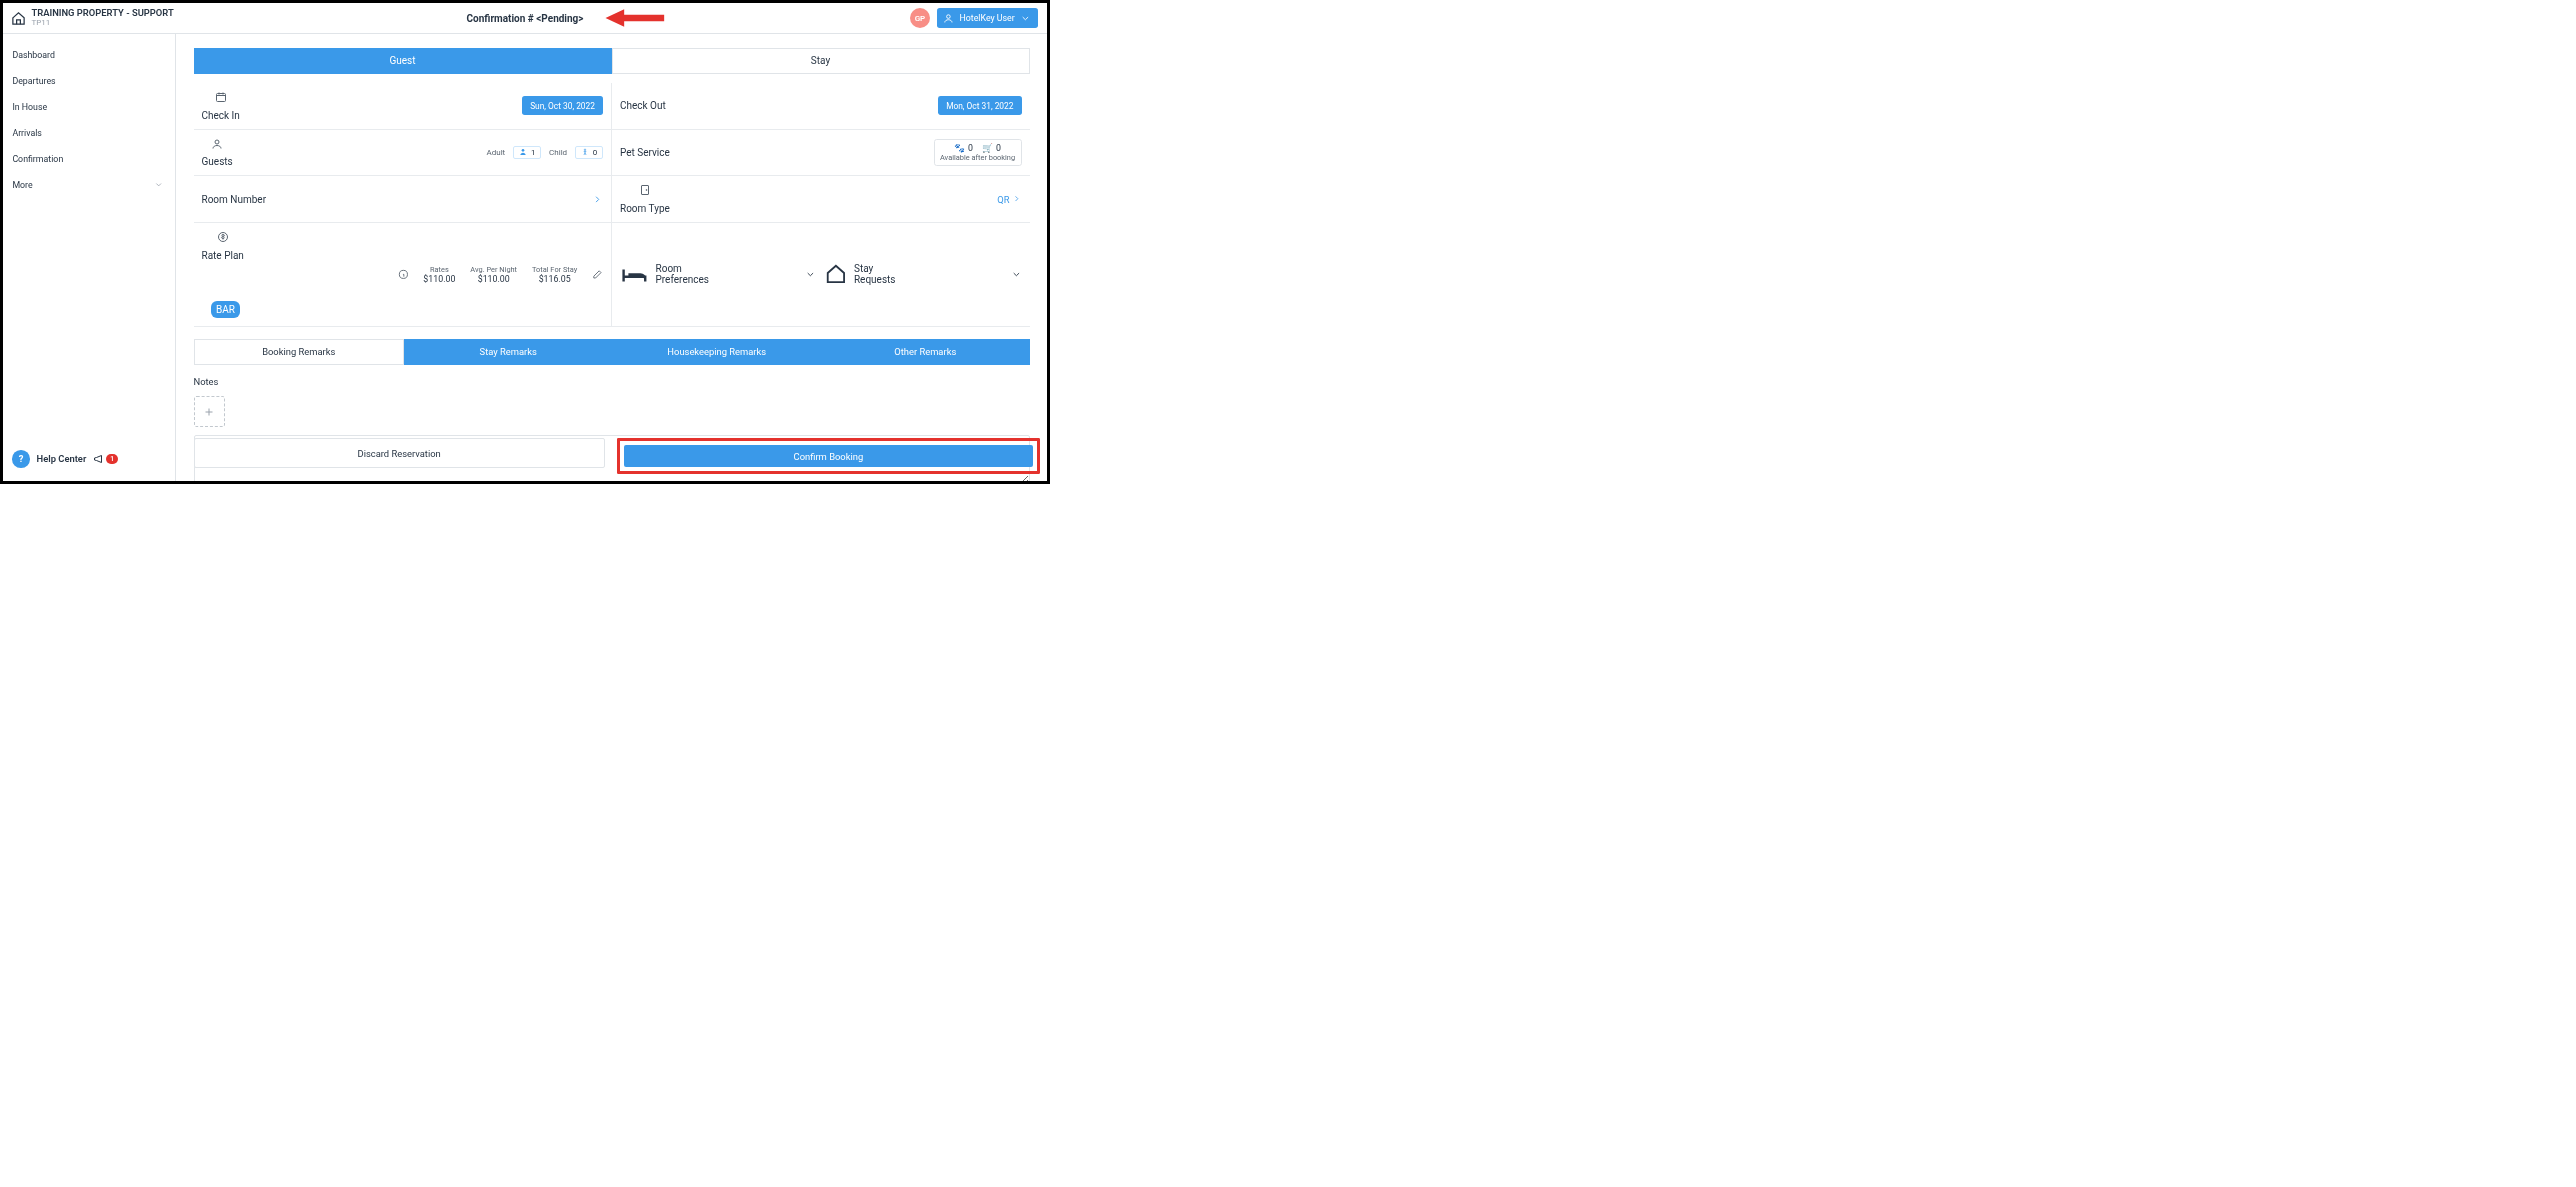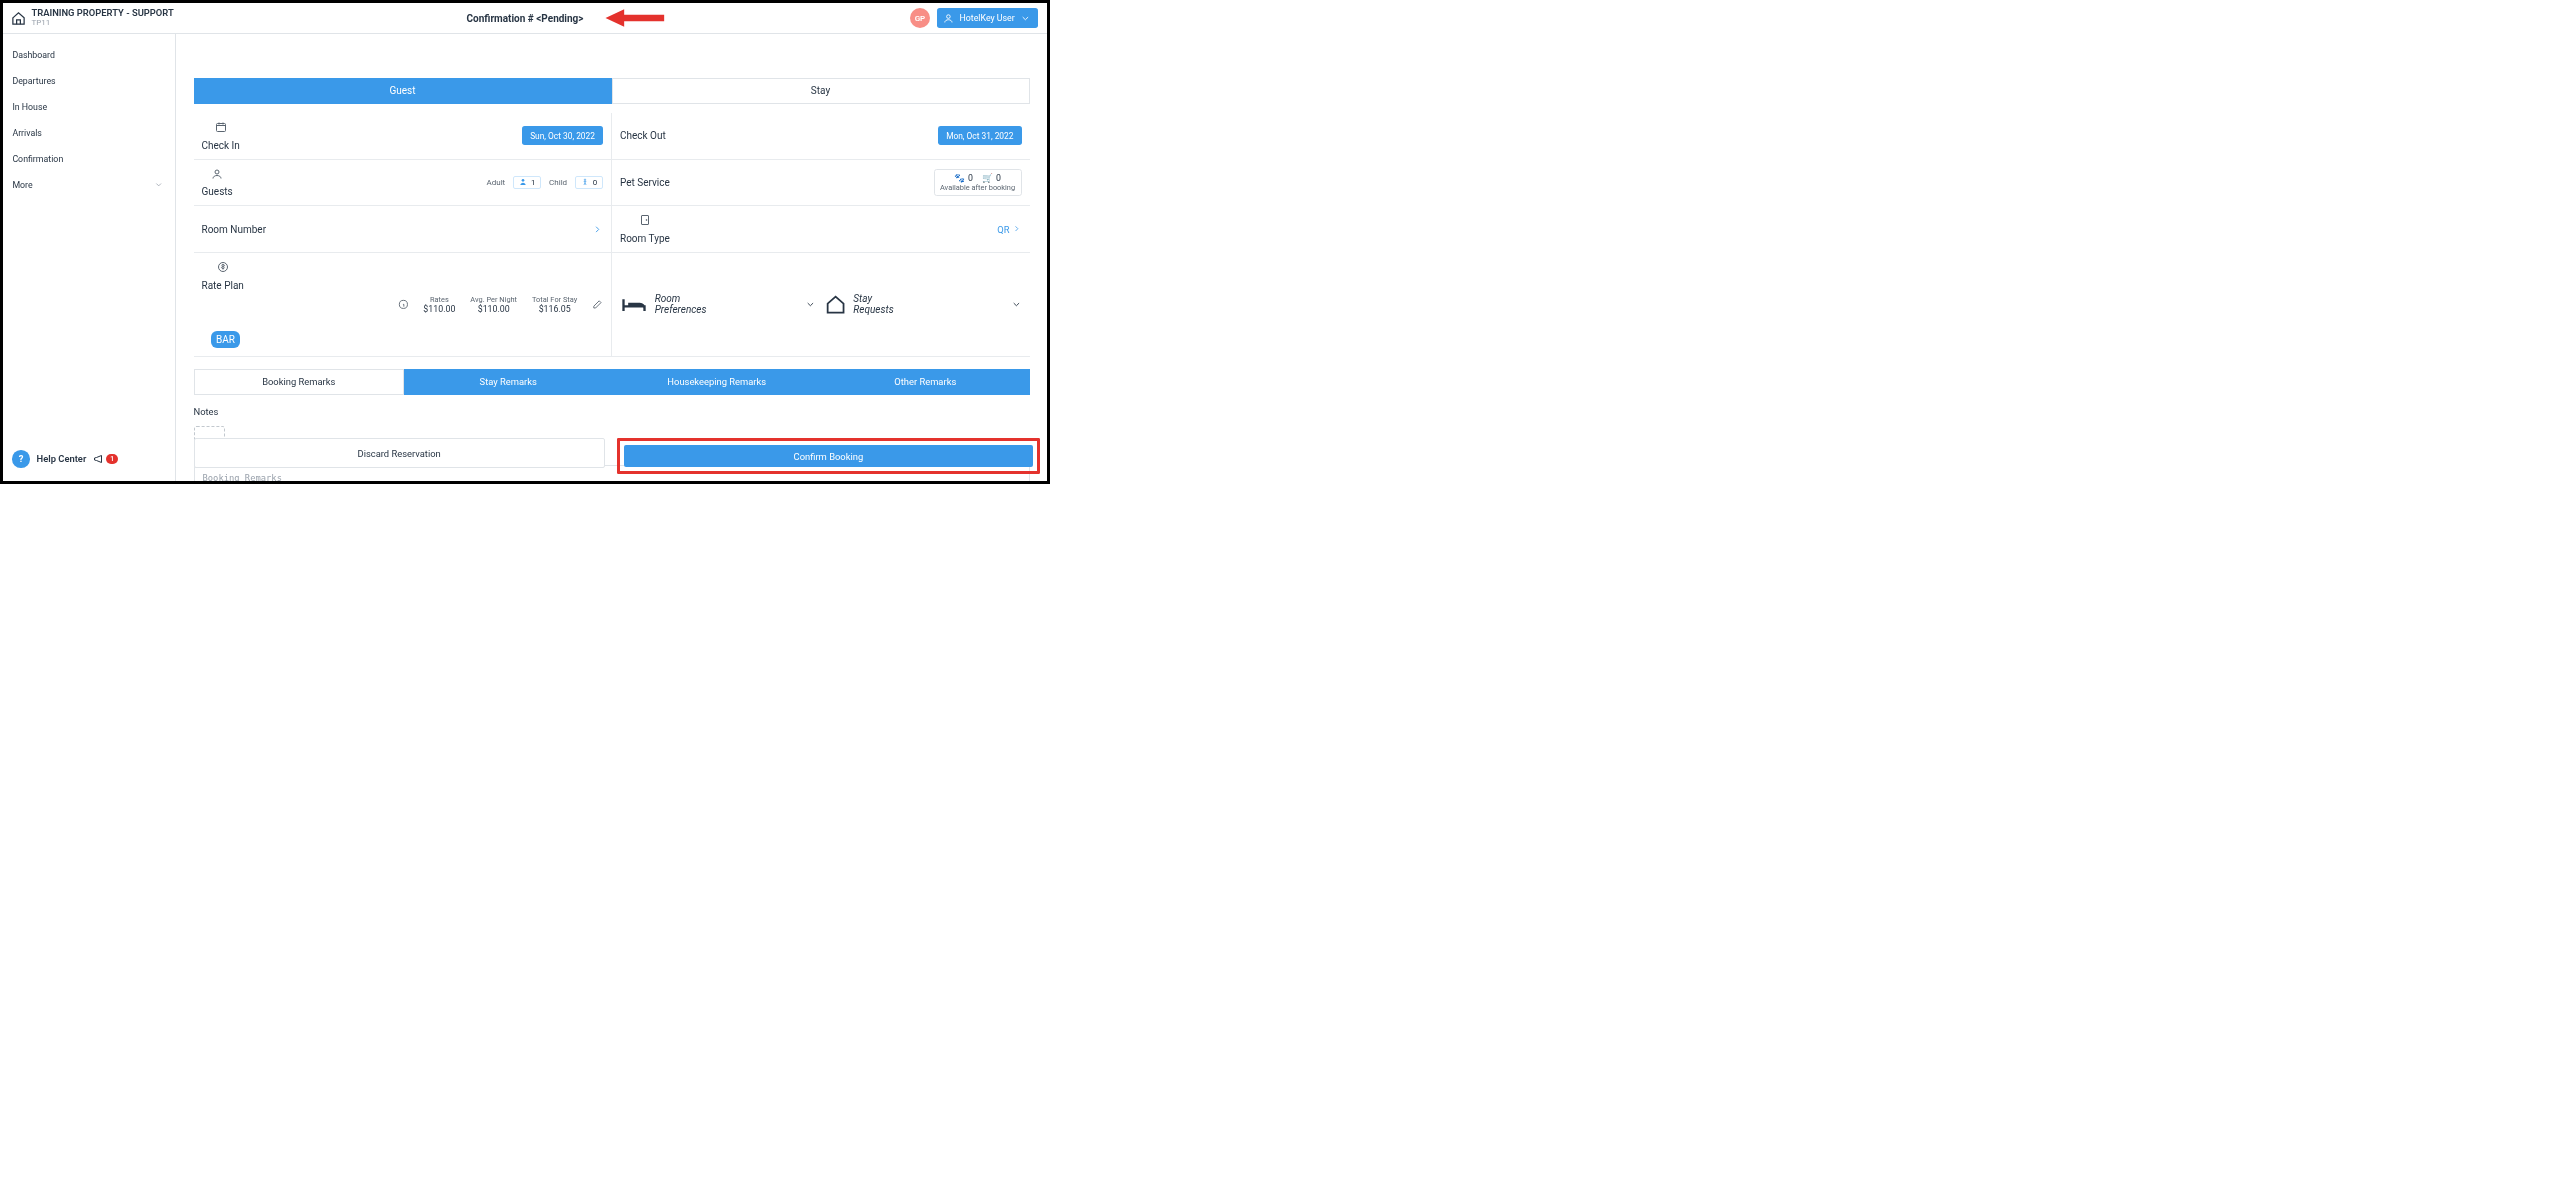--- a/index.html
+++ b/index.html
@@ -70,21 +70,21 @@
   }
   .badge-1 {
     background:#e4322d; color:#fff; border-radius:5.4px; font-size:6.7px; padding:0.7px 4px;
   }
 
   
   .main { flex:1; padding:13.5px 17.5px 0 17.5px; overflow:auto; position:relative;}
   .tabs-row { display:flex; gap:0; }
   .big-tab {
     flex:1; height:26px; display:flex; align-items:center; justify-content:center;
-    font-size:10px; border:0.7px solid #e0e4e8; background:#fff; color:#283544;margin-top:30px;
+    font-size:10px; border:0.7px solid #e0e4e8; background:#fff; color:#283544;
   }
   .big-tab.active { background:#3a99e9; color:#fff; border-color:#3a99e9;}
   .panel-row {
     display:flex; border-bottom:0.7px solid #e8ebee;
   }
   .panel {
     flex:1; display:flex; align-items:center; justify-content:space-between;
     padding:8px 8px; min-height:32px;
   }
   .panel + .panel { border-left:0.7px solid #e8ebee; }
@@ -108,21 +108,21 @@
   .qr-link { color:#3a99e9; font-size:9.4px; display:flex; align-items:center; gap:2.7px;}
   .chev-blue { color:#3a99e9; }
   .rate-badge {
     background:#3a99e9; color:#fff; font-size:10px; padding:2.7px 5.4px; border-radius:6px; margin-left:5.4px;margin-top:34px;
   }
   .rate-nums { display:flex; align-items:center; gap:15px; font-size:7.4px; color:#5b6570;}
   .rate-col { text-align:center; }
   .rate-col .v { font-size:8.8px; color:#283544; }
   .mini-ic { width:10.8px;height:10.8px;color:#5b6570; }
   .roompref-row .panel { gap:6.7px;}
-  .pref-half { display:flex; align-items:center; gap:6.7px; font-size:10px;font-style:italic;}
+  .pref-half { display:flex; align-items:center; gap:6.7px; font-size:10px;}
   .chev { color:#283544; }
 
   
   .rem-tabs { display:flex; margin-top:12px;}
   .rem-tab {
     flex:1; height:26px; display:flex; align-items:center; justify-content:center;
     background:#3a99e9; color:#fff; font-size:9.4px; cursor:pointer;
   }
   .rem-tab.inactive { background:#fff; color:#283544; border:0.7px solid #e0e4e8;}
   .notes-label { margin-top:11px; font-size:9.4px; color:#283544;}

